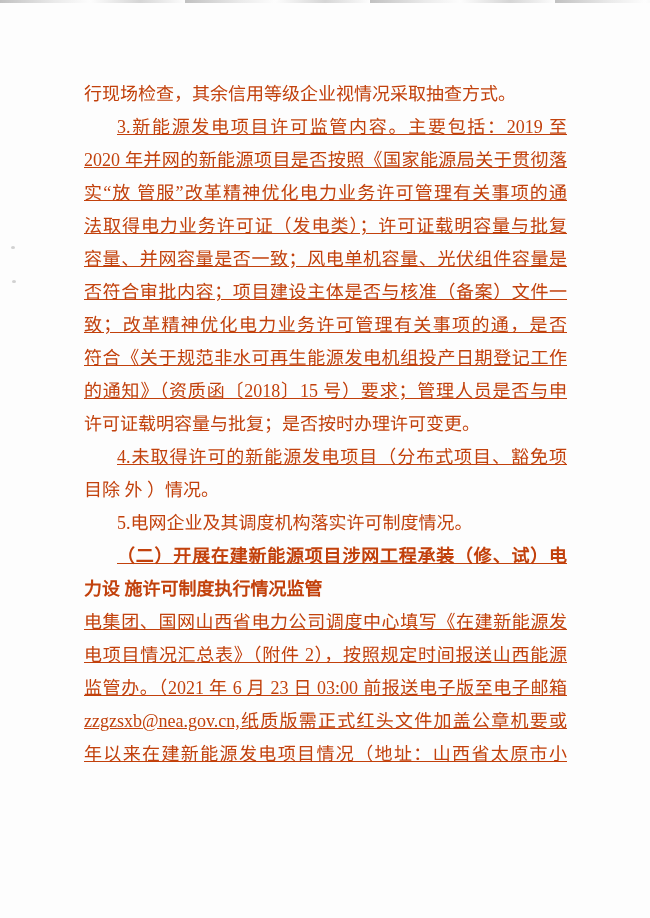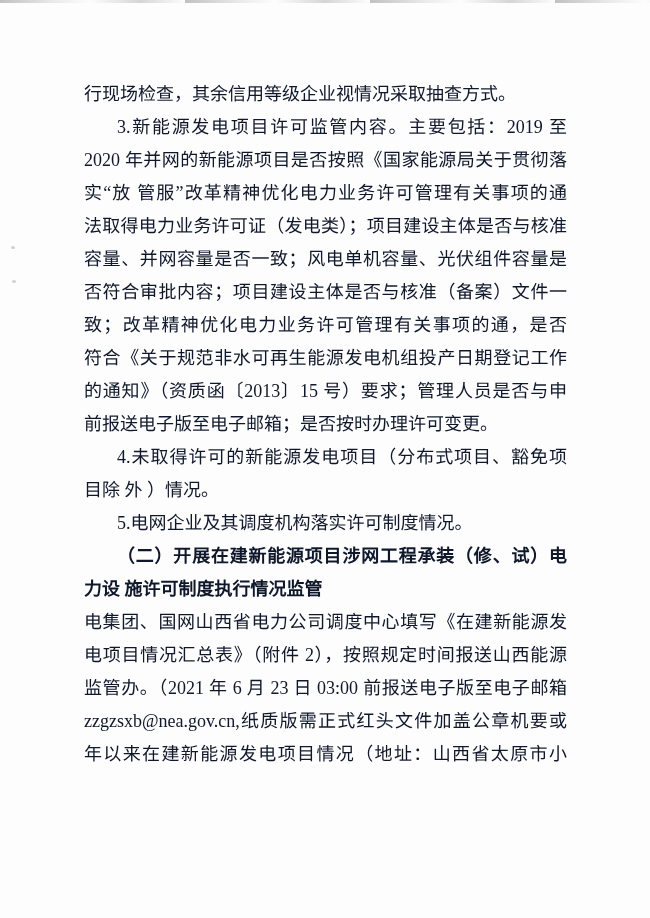--- a/index.html
+++ b/index.html
@@ -40,54 +40,55 @@
   }
   .line {
     height: 33px;
     line-height: 33px;
     white-space: nowrap;
   }
   .line.justify {
     white-space: normal;
     text-align: justify;
     overflow: hidden;
+    text-decoration: underline;
   }
   .line.justify::after {
     content: "";
     display: inline-block;
     width: 100%;
     height: 0;
   }
   .line.indent { padding-left: 33px; }
   .para.bold .line { font-weight: bold; }
 </style>
 </head>
 <body style="background: rgb(253, 253, 253);">
 
 <div class="top-edge-artifact"></div>
 <div id="specks">
     <div class="speck" style="left: 11px; top: 246px;"></div>
     <div class="speck" style="left: 12px; top: 280px;"></div>
   </div>
 
-<div class="text-block" id="text-block" style="color: #0f172a;">
+<div class="text-block" id="text-block" style="color: #c2410c;">
     <div class="para">
       <div class="line">行现场检查，其余信用等级企业视情况采取抽查方式。</div>
     </div>
     <div class="para">
       <div class="line justify indent">3.新能源发电项目许可监管内容。主要包括：2019 至</div>
       <div class="line justify">2020 年并网的新能源项目是否按照《国家能源局关于贯彻落</div>
       <div class="line justify">实“放 管服”改革精神优化电力业务许可管理有关事项的通</div>
-      <div class="line justify">法取得电力业务许可证（发电类）；项目建设主体是否与核准</div>
+      <div class="line justify">法取得电力业务许可证（发电类）；许可证载明容量与批复</div>
       <div class="line justify">容量、并网容量是否一致；风电单机容量、光伏组件容量是</div>
       <div class="line justify">否符合审批内容；项目建设主体是否与核准（备案）文件一</div>
       <div class="line justify">致；改革精神优化电力业务许可管理有关事项的通，是否</div>
       <div class="line justify">符合《关于规范非水可再生能源发电机组投产日期登记工作</div>
-      <div class="line justify">的通知》（资质函〔2013〕15 号）要求；管理人员是否与申</div>
-      <div class="line">前报送电子版至电子邮箱；是否按时办理许可变更。</div>
+      <div class="line justify">的通知》（资质函〔2018〕15 号）要求；管理人员是否与申</div>
+      <div class="line">许可证载明容量与批复；是否按时办理许可变更。</div>
     </div>
     <div class="para">
       <div class="line justify indent">4.未取得许可的新能源发电项目（分布式项目、豁免项</div>
       <div class="line">目除 外 ）情况。</div>
     </div>
     <div class="para">
       <div class="line indent">5.电网企业及其调度机构落实许可制度情况。</div>
     </div>
     <div class="para bold">
       <div class="line justify indent">（二）开展在建新能源项目涉网工程承装（修、试）电</div>

